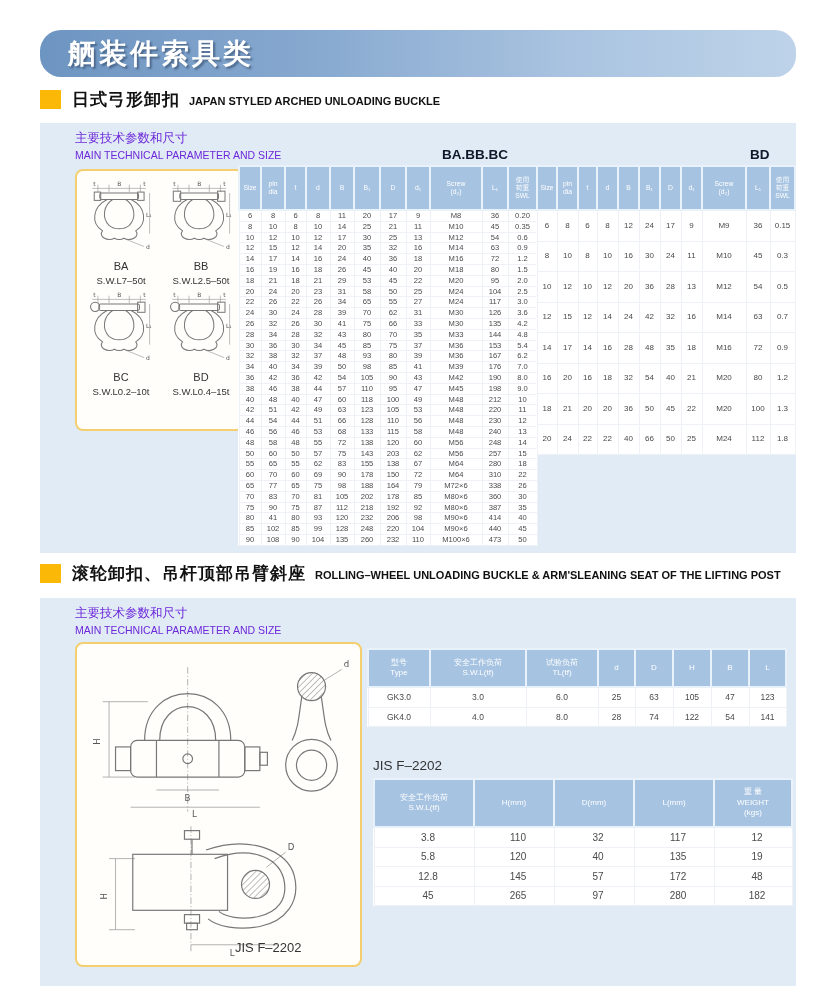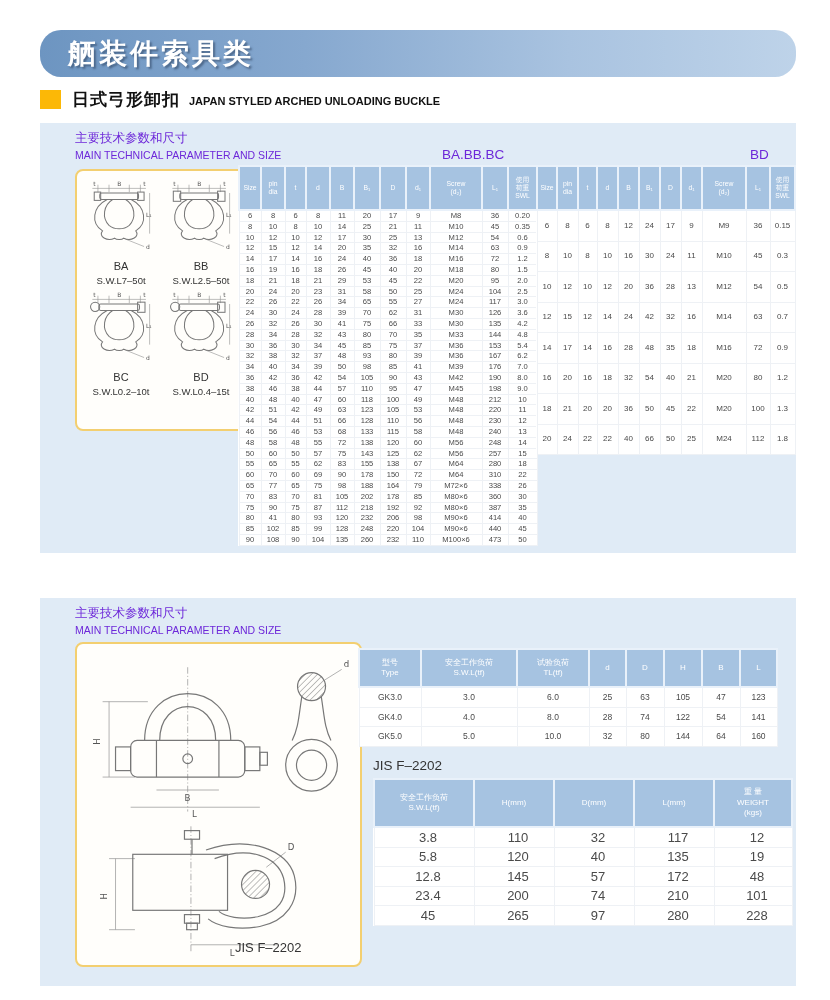--- a/index.html
+++ b/index.html
@@ -20,21 +20,21 @@
   .bullet{width:21px;height:19px;background:#fcb806;align-self:center;margin-right:11px;flex:0 0 auto;}
   .sec-zh{font-size:17px;font-weight:bold;color:#111;letter-spacing:1px;}
   .sec-en{font-size:11px;font-weight:bold;color:#111;margin-left:9px;}
 
   
   .panel{position:absolute;left:40px;width:756px;background:#e0ebf6;}
   .param{position:absolute;left:35px;top:7px;color:#6d28d9;}
   .param .p-zh{font-size:12.5px;}
   .param .p-en{font-size:10.5px;margin-top:2px;}
 
-  .tbl-label{position:absolute;font-size:13.5px;color:#6d28d9;}
+  .tbl-label{position:absolute;font-size:13.5px;color:#0f172a;font-weight:bold;}
 
   
   .draw-box{position:absolute;background:#fffefb;border:2px solid #f3cf70;border-radius:8px;box-sizing:border-box;}
   .fig-grid{display:grid;grid-template-columns:1fr 1fr;row-gap:4px;padding:8px 4px;}
   .fig{text-align:center;}
   .fig-code{font-size:11px;color:#333;margin-top:1px;}
   .fig-swl{font-size:9.5px;color:#333;margin-top:3px;}
   svg text{font-family:"DejaVu Sans",sans-serif;}
 
   
@@ -45,27 +45,27 @@
      border:1px solid #eef1f5;vertical-align:middle;}
 
   .t1{position:absolute;left:198px;top:42px;width:298px;}
   .t1 th{font-size:6.8px;height:42px;line-height:1.2;}
   .t1 td{font-size:7.6px;height:9.8px;line-height:1;}
 
   .t2{position:absolute;left:496px;top:42px;width:258px;}
   .t2 th{font-size:6.8px;height:42px;line-height:1.2;}
   .t2 td{font-size:8px;height:29.5px;line-height:1;}
 
-  .gk{position:absolute;left:318px;top:50px;width:418px;}
+  .gk{position:absolute;left:327px;top:50px;width:418px;}
   .gk th{font-size:8px;height:36px;line-height:1.3;}
   .gk td{font-size:8.5px;height:18.5px;}
 
   .jis{position:absolute;left:333px;top:180px;width:418px;}
   .jis th{font-size:8px;height:46px;line-height:1.3;}
-  .jis td{font-size:13px;height:18.5px;padding-left:8px;}
+  .jis td{font-size:10px;height:18.5px;padding-left:8px;}
 
   .jis-label{position:absolute;left:333px;top:160px;font-size:13.5px;color:#333;}
   .jis-fig-label{position:absolute;left:158px;top:296px;font-size:13px;color:#333;}
 </style>
 </head>
 <body>
 
 <div class="page">
 
   <div class="banner">
@@ -532,21 +532,21 @@
             <td>248</td>
             <td>14</td>
           </tr>
           <tr>
             <td>50</td>
             <td>60</td>
             <td>50</td>
             <td>57</td>
             <td>75</td>
             <td>143</td>
-            <td>125</td>
+            <td>203</td>
             <td>62</td>
             <td>M56</td>
             <td>257</td>
             <td>15</td>
           </tr>
           <tr>
             <td>55</td>
             <td>65</td>
             <td>55</td>
             <td>62</td>
@@ -787,20 +787,25 @@
             <td>50</td>
             <td>25</td>
             <td>M24</td>
             <td>112</td>
             <td>1.8</td>
           </tr>
         </tbody>
       </table>
   </div>
 
+  <div class="sec-head" style="top:562px;">
+    <span class="bullet"></span>
+    <span class="sec-zh">滚轮卸扣、吊杆顶部吊臂斜座</span>
+    <span class="sec-en">ROLLING–WHEEL UNLOADING BUCKLE &amp; ARM'SLEANING SEAT OF THE LIFTING POST</span>
+  </div>
 
   <div class="panel" style="top:598px;height:388px;">
     <div class="param">
       <div class="p-zh">主要技术参数和尺寸</div>
       <div class="p-en">MAIN TECHNICAL PARAMETER AND SIZE</div>
     </div>
 
     <div class="draw-box" style="left:35px;top:44px;width:287px;height:325px;">
 
       <svg width="270" height="168" viewBox="0 0 250 156" style="position:absolute;left:8px;top:6px;">
@@ -916,30 +921,20 @@
           <tr>
             <td>GK4.0</td>
             <td>4.0</td>
             <td>8.0</td>
             <td>28</td>
             <td>74</td>
             <td>122</td>
             <td>54</td>
             <td>141</td>
           </tr>
-          <tr>
-            <td>GK5.0</td>
-            <td>5.0</td>
-            <td>10.0</td>
-            <td>32</td>
-            <td>80</td>
-            <td>144</td>
-            <td>64</td>
-            <td>160</td>
-          </tr>
         </tbody>
       </table>
 
     <div class="jis-label">JIS F–2202</div>
 
     <table class="jis">
         <colgroup>
           <col style="width: 100px;">
           <col style="width: 80px;">
           <col style="width: 80px;">
@@ -974,30 +969,23 @@
             <td>19</td>
           </tr>
           <tr>
             <td>12.8</td>
             <td>145</td>
             <td>57</td>
             <td>172</td>
             <td>48</td>
           </tr>
           <tr>
-            <td>23.4</td>
-            <td>200</td>
-            <td>74</td>
-            <td>210</td>
-            <td>101</td>
-          </tr>
-          <tr>
             <td>45</td>
             <td>265</td>
             <td>97</td>
             <td>280</td>
-            <td>228</td>
+            <td>182</td>
           </tr>
         </tbody>
       </table>
   </div>
 
 </div>
 
 </body></html>

